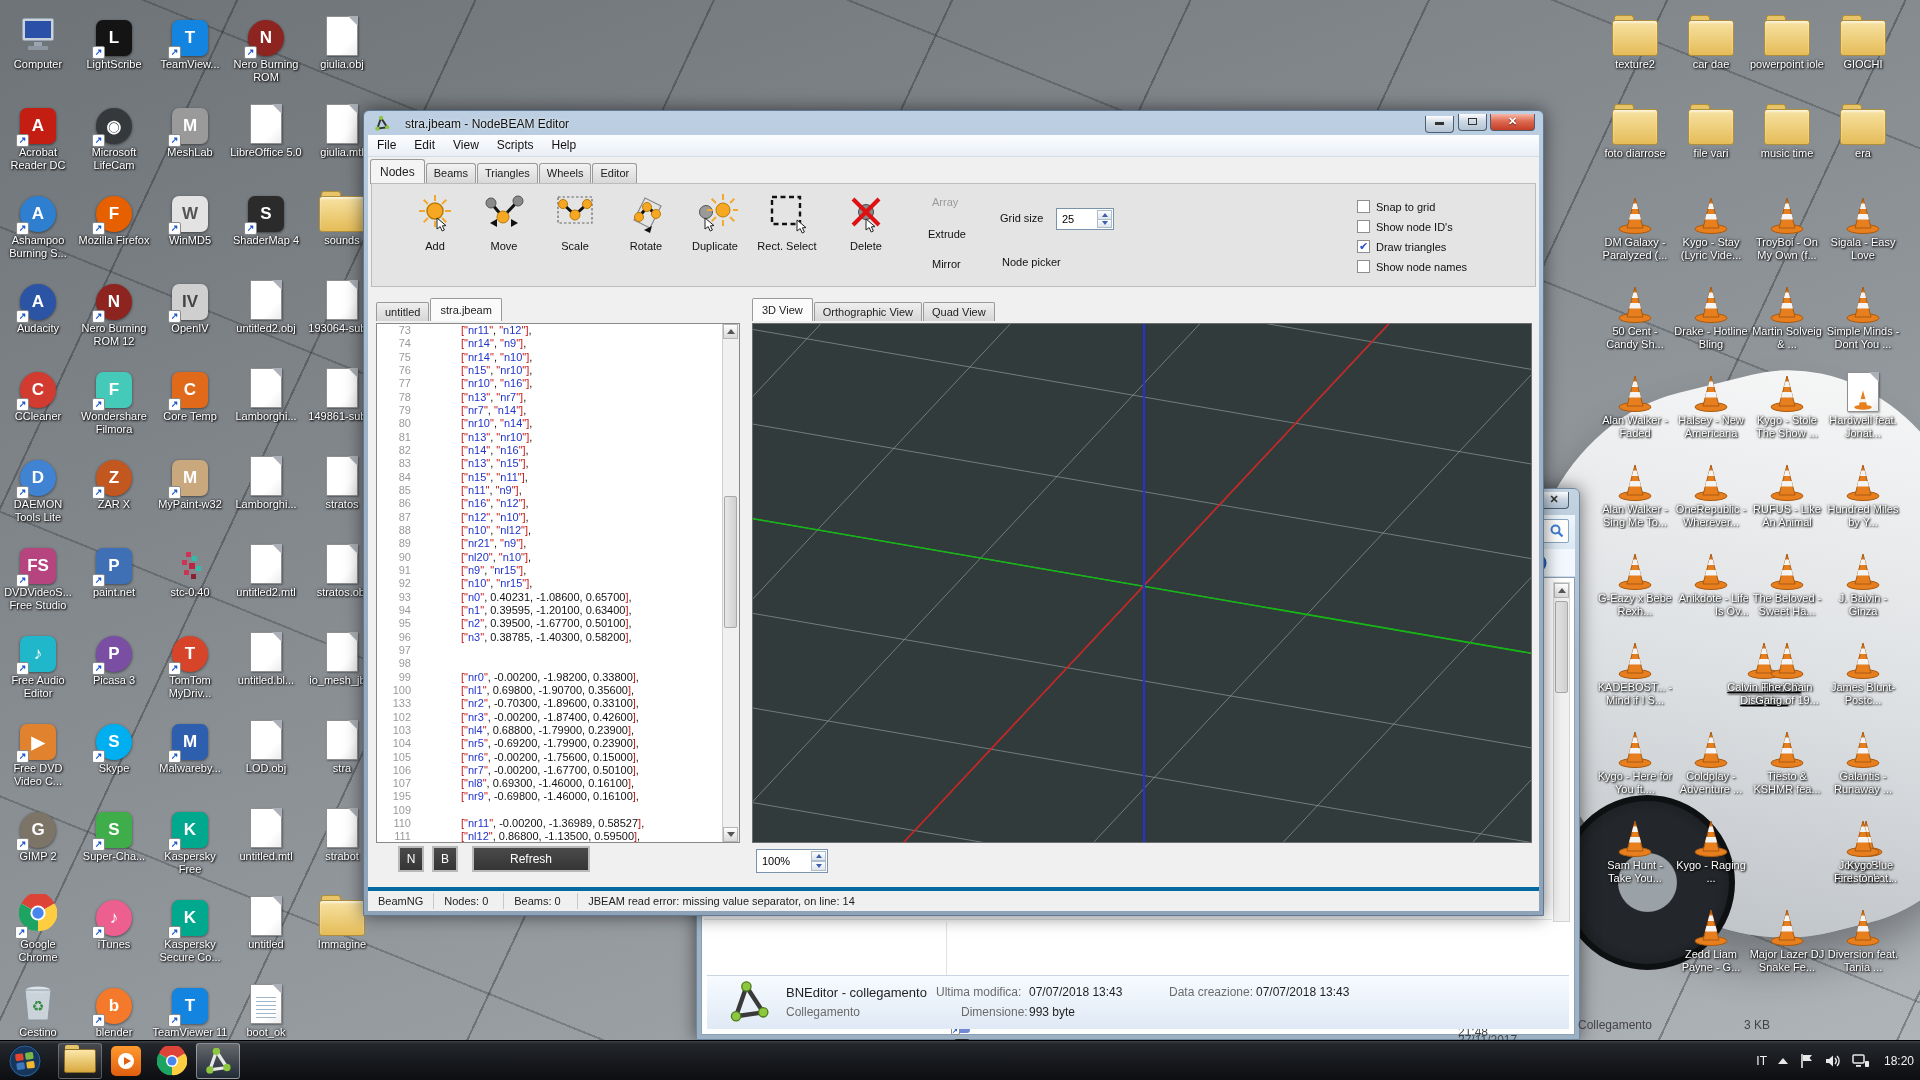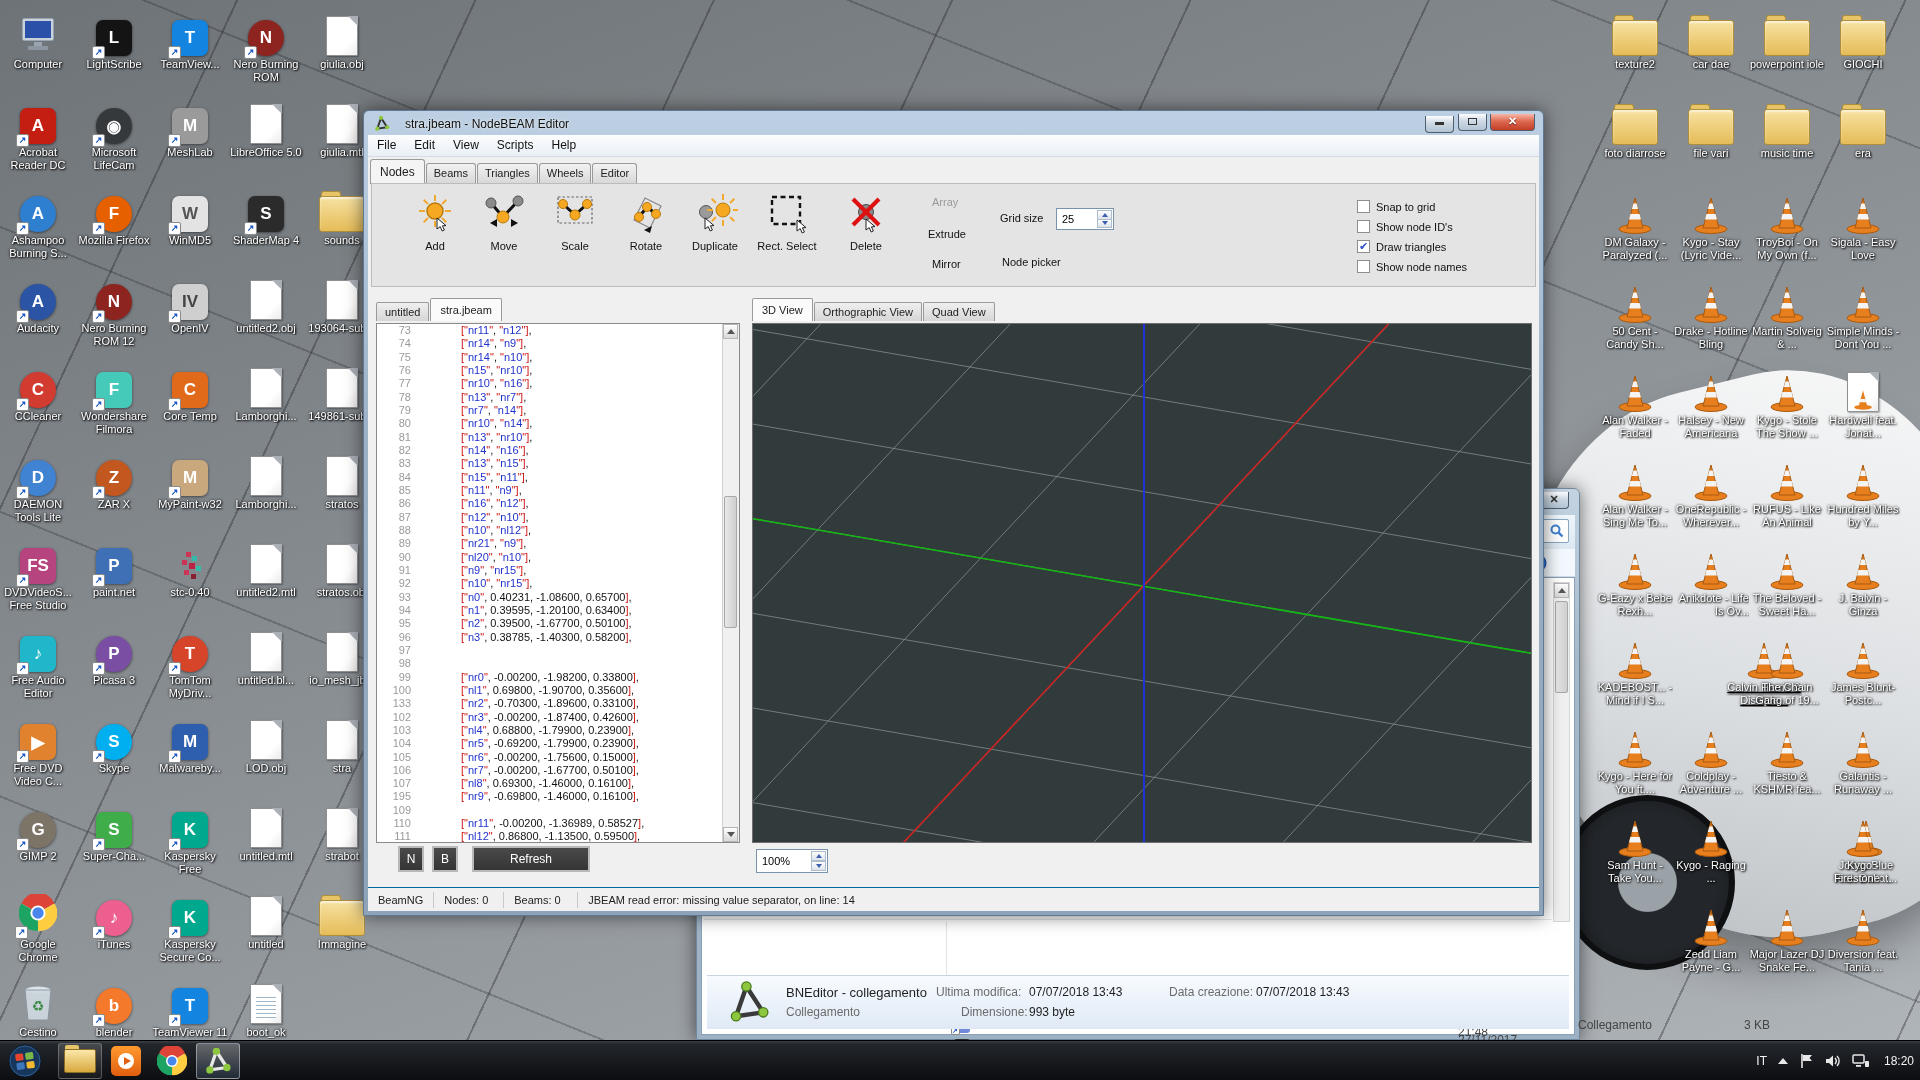--- a/index.html
+++ b/index.html
@@ -117,21 +117,21 @@
     background:linear-gradient(#efefef,#d6d6d6); margin-right:1px; color:#222; }
   .dtab.active { background:#fbfbfb; padding:5px 9px; }
   .code { position:absolute; left:8px; top:188px; width:364px; height:520px; background:#fff; border:1px solid #898989; overflow:hidden; }
   .cl { display:flex; height:13.33px; font-size:11px; line-height:13.3px; white-space:pre; }
   .cl .ln { width:48px; text-align:right; padding-right:14px; color:#9a9a9a; flex:0 0 48px; }
   .cl .ct { padding-left:36px; color:#111; }
   .ts { color:#2233cc; } .tq { color:#cc1111; } .tb2 { color:#cc1111; } .tn { color:#111; }
   .darkbtn { position:absolute; height:26px; background:linear-gradient(#4a4a4a,#353535); border:2px solid #b9b9b9;
     color:#fff; font-size:12px; display:flex; align-items:center; justify-content:center; }
   .viewport { position:absolute; left:384px; top:188px; width:780px; height:520px; border:1px solid #6e6e6e; }
-  .nb-status { position:absolute; left:0; right:0; bottom:0; height:24px; background:#f0f0f0; border-top:1px solid #0369a1;
+  .nb-status { position:absolute; left:0; right:0; bottom:0; height:24px; background:#f0f0f0; border-top:4px solid #0369a1;
     display:flex; align-items:center; font-size:11px; color:#222; }
   .st-seg { padding:0 10px; border-right:1px solid #c8c8c8; height:16px; display:flex; align-items:center; }
 </style>
 </head>
 <body>
 
 <div class="desktop">
   <div class="car-body"></div>
   <div class="car-wheel"></div>
   <div id="left-icons">

